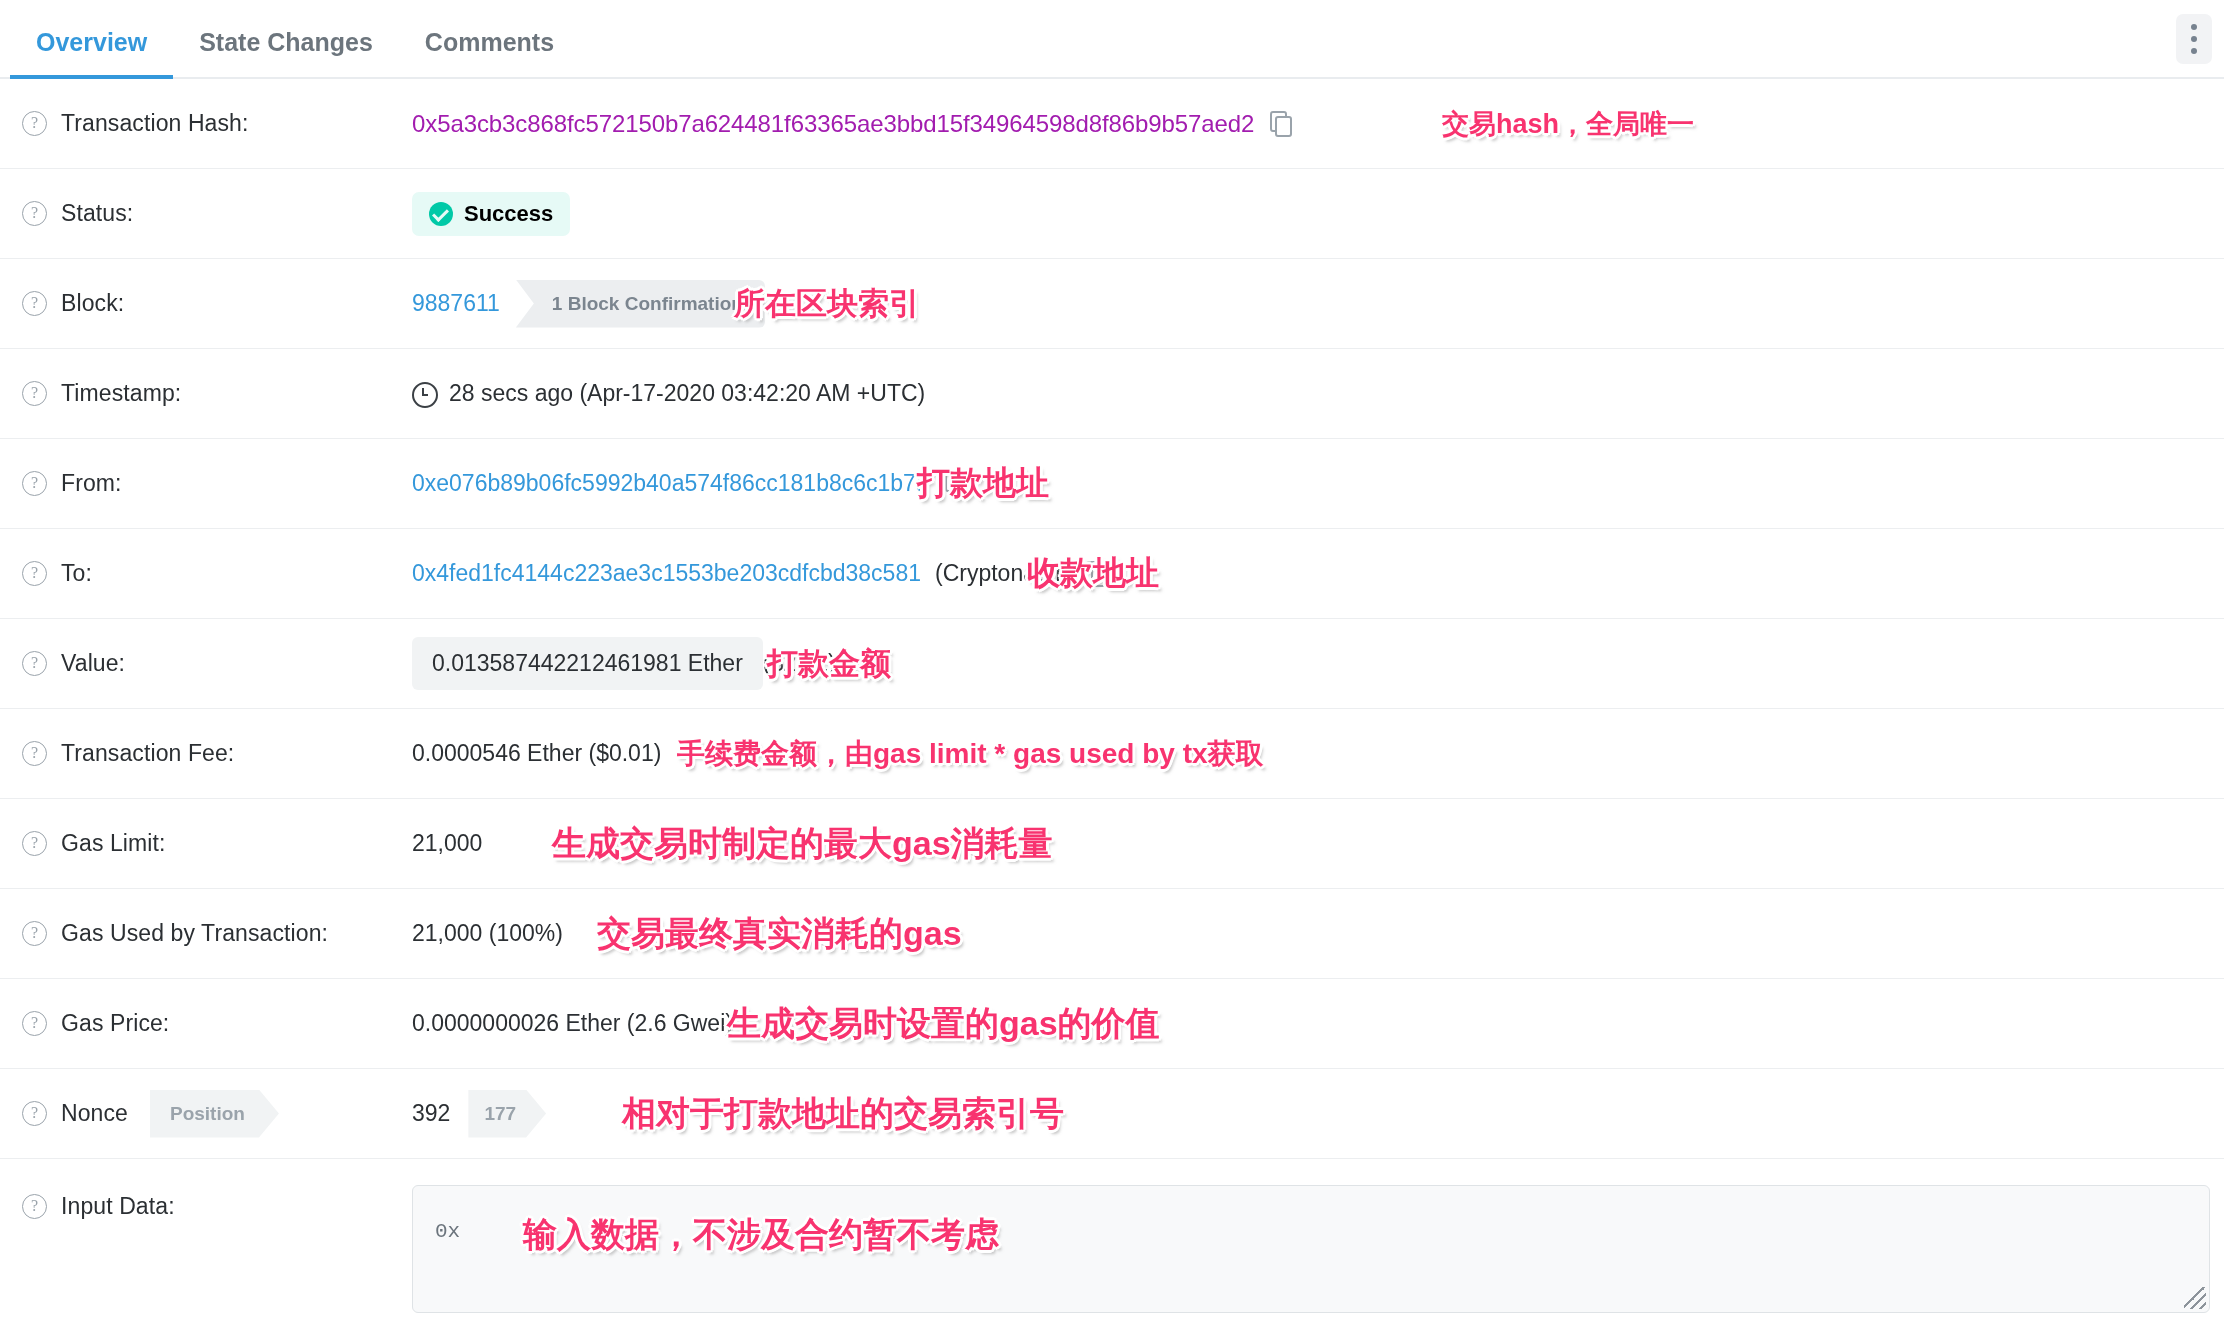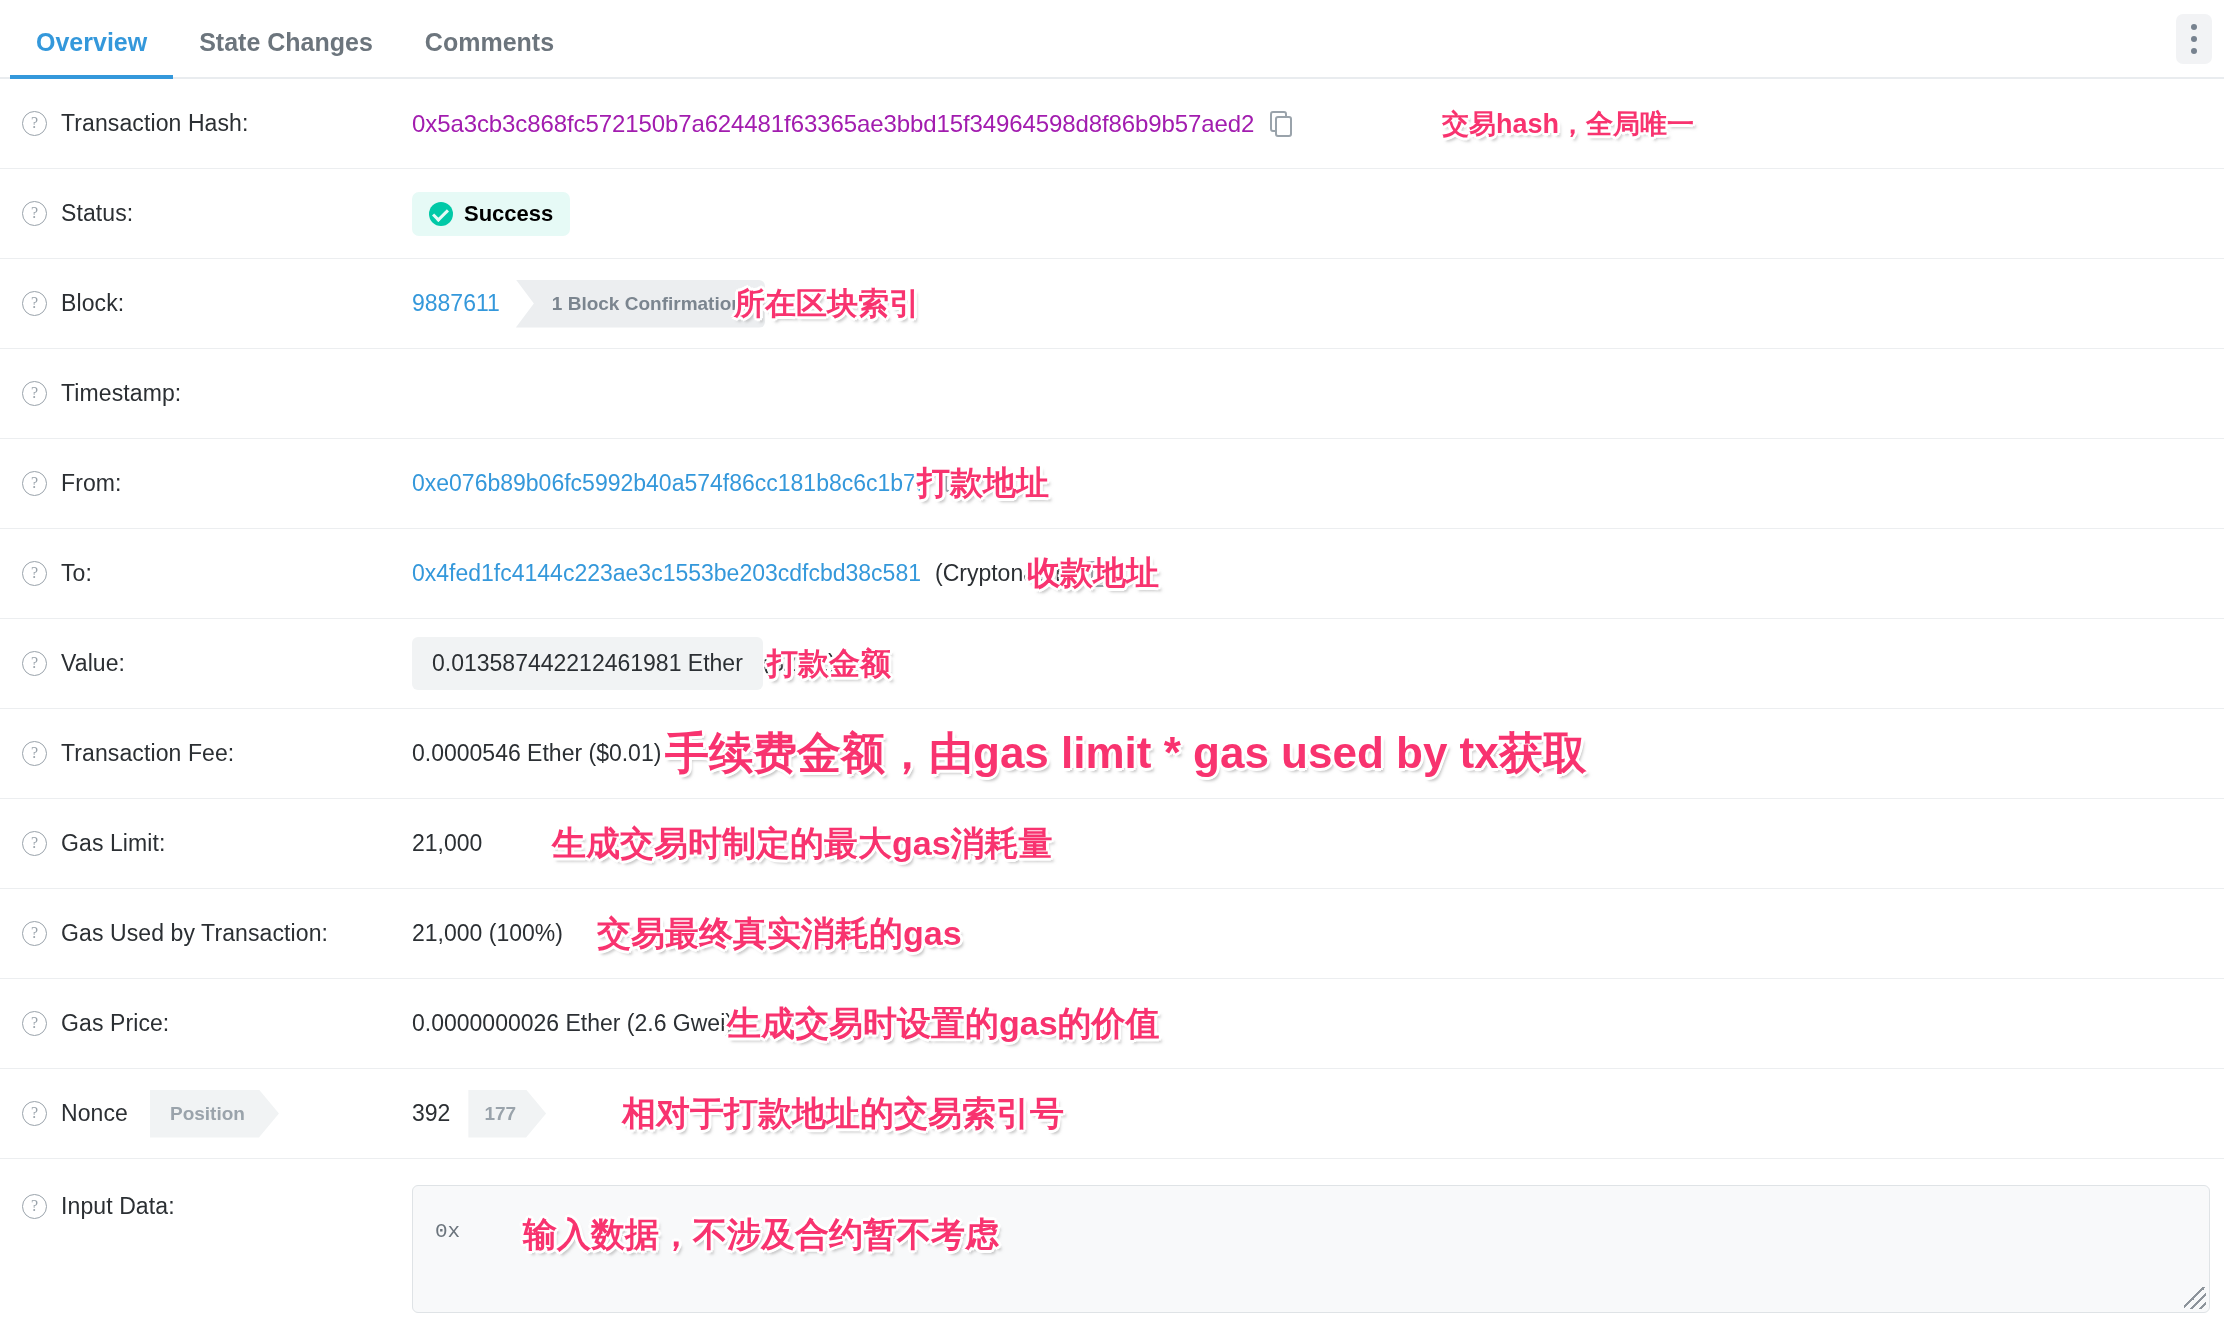--- a/index.html
+++ b/index.html
@@ -345,20 +345,24 @@
       <span class="conf-tag">1 Block Confirmation</span>
       <span class="anno" style="left:310px; font-size:31px;margin-left:12px;">所在区块索引</span>
     </div>
   </div>
 
   <div class="row">
     <div class="label">
       <span class="qmark">?</span>
       <span class="label-text">Timestamp:</span>
     </div>
+    <div class="value">
+      <span class="clock-icon"></span>
+      <span>28 secs ago (Apr-17-2020 03:42:20 AM +UTC)</span>
+    </div>
   </div>
 
   <div class="row">
     <div class="label">
       <span class="qmark">?</span>
       <span class="label-text">From:</span>
     </div>
     <div class="value">
       <span class="link">0xe076b89b06fc5992b40a574f86cc181b8c6c1b7a</span>
       <span class="copy-icon"></span>
@@ -391,21 +395,21 @@
     </div>
   </div>
 
   <div class="row">
     <div class="label">
       <span class="qmark">?</span>
       <span class="label-text">Transaction Fee:</span>
     </div>
     <div class="value">
       <span>0.0000546 Ether ($0.01)</span>
-      <span class="anno" style="left:253px; font-size:44px;">手续费金额，由gas limit * gas used by tx获取</span>
+      <span class="anno" style="left:265px; font-size:28px;">手续费金额，由gas limit * gas used by tx获取</span>
     </div>
   </div>
 
   <div class="row">
     <div class="label">
       <span class="qmark">?</span>
       <span class="label-text">Gas Limit:</span>
     </div>
     <div class="value">
       <span>21,000</span>

